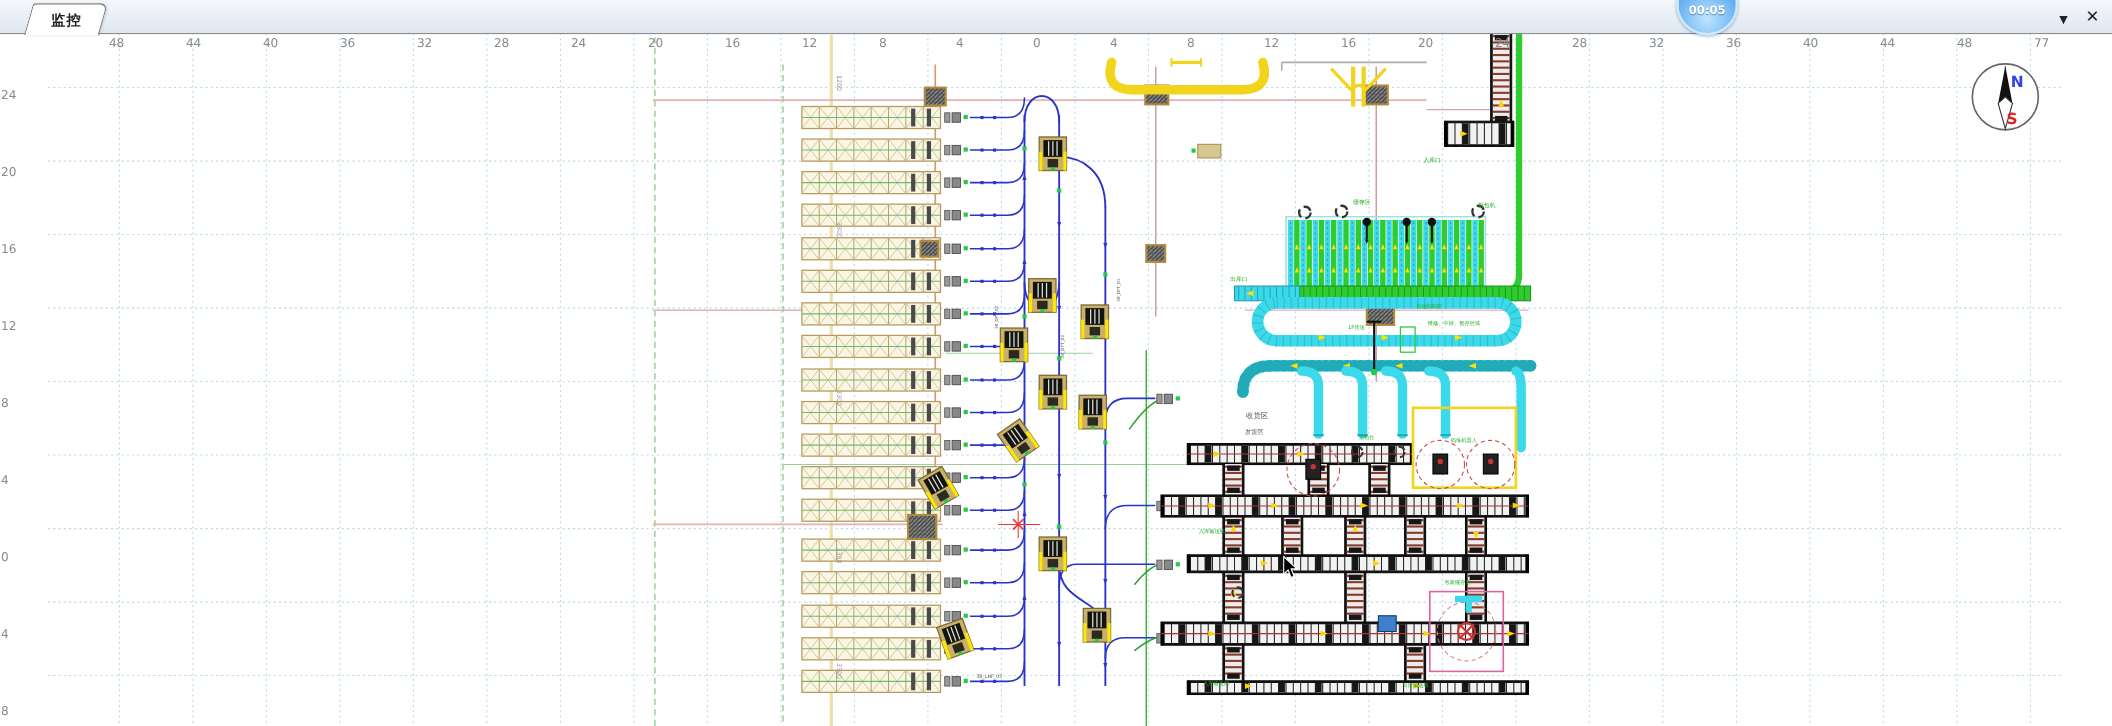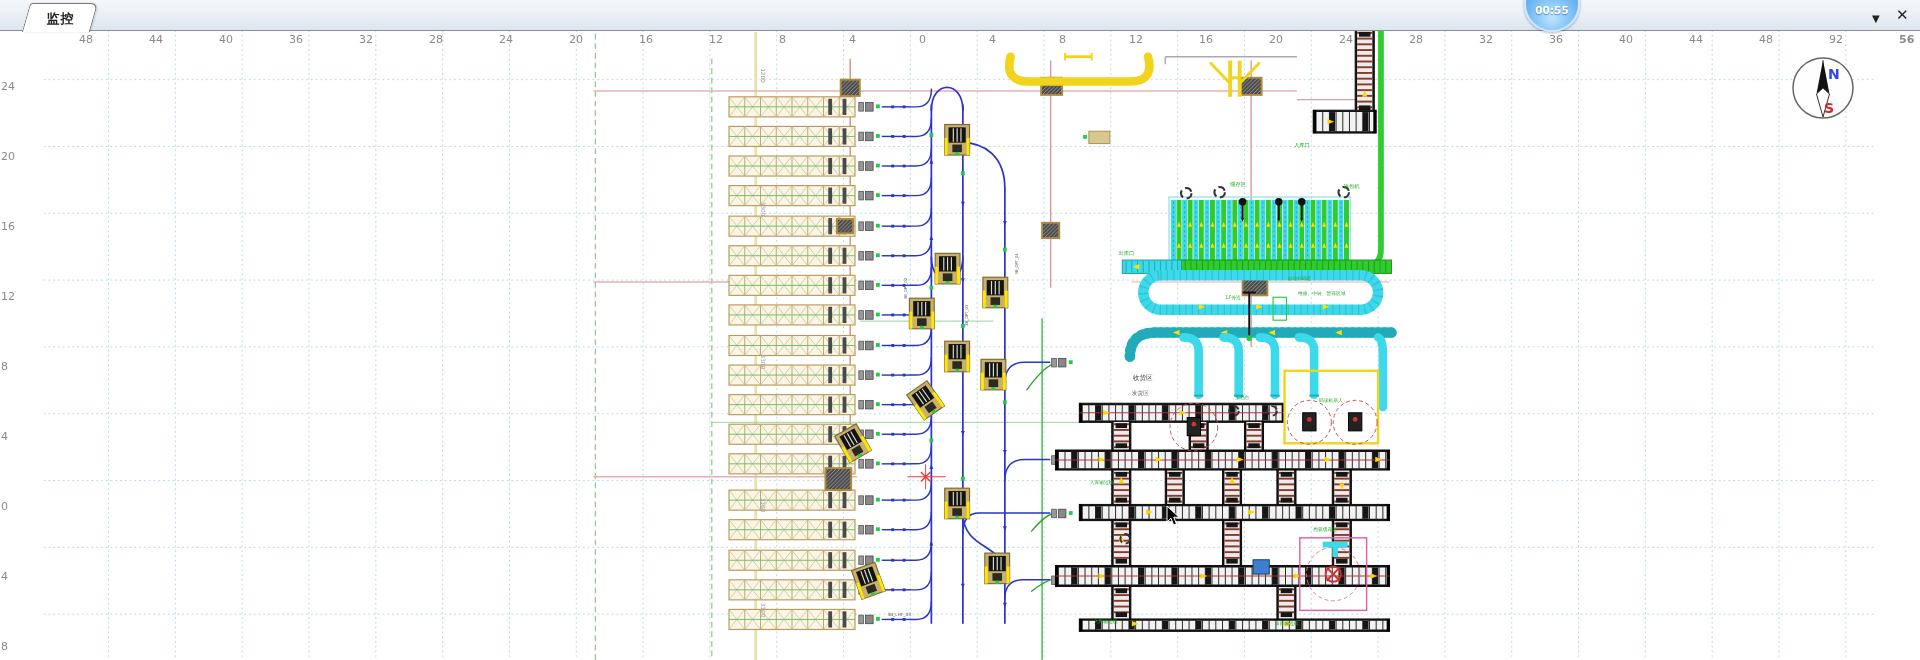--- a/index.html
+++ b/index.html
@@ -14,34 +14,34 @@
   .timer-badge{position:absolute;left:1524px;top:-24px;width:52px;height:52px;border-radius:50%;
     background:radial-gradient(circle at 50% 75%,#bfe6ff 0%,#6cb4f2 55%,#4193dd 100%);
     border:2px solid #cfe7fb;box-shadow:0 1px 3px rgba(0,60,120,.4);z-index:50;}
   .timer-badge span{position:absolute;left:0;right:0;top:26px;text-align:center;
     color:#fff;font-size:10.5px;font-weight:bold;text-shadow:0 1px 1px rgba(0,60,120,.5);}
   .win-btn{position:absolute;top:5px;color:#222;cursor:pointer;z-index:45;line-height:20px;}
   .btn-drop{left:1872px;font-size:10px;top:9px;}
   .btn-close{left:1896px;font-size:15px;font-weight:bold;}
   .canvas{position:absolute;left:0;top:30px;width:1920px;height:630px;background:#fff;}
   #map{position:absolute;left:0;top:0;}
-  .ruler-top span{position:absolute;top:3px;font-size:11px;color:#8a8a8a;z-index:5;}
+  .ruler-top span{position:absolute;top:3px;font-size:11px;color:#8a8a8a;z-index:5;margin-left:20px;}
   .ruler-left span{position:absolute;left:1px;font-size:11px;color:#8a8a8a;z-index:5;}
   .compass{position:absolute;left:1790px;top:25px;width:66px;height:66px;z-index:6;}
   .cursor{position:absolute;left:1166px;top:475px;z-index:60;}
 </style>
 </head>
 <body>
 
 <div class="titlebar">
   <div class="tab">
     <span>监控</span>
   </div>
   <div class="timer-badge">
-    <span>00:55</span>
+    <span>00:05</span>
   </div>
   <span class="win-btn btn-drop">▼</span>
   <span class="win-btn btn-close">✕</span>
 </div>
 
 <div class="canvas">
   <svg id="map" width="1920" height="630" viewBox="0 30 1920 660">
       <defs>
         <pattern id="hatch" width="4" height="4" patternUnits="userSpaceOnUse">
 <rect width="4" height="4" fill="#4a4a4a"></rect>
@@ -1696,21 +1696,21 @@
       <span style="left: 1129px;">12</span>
       <span style="left: 1199px;">16</span>
       <span style="left: 1269px;">20</span>
       <span style="left: 1339px;">24</span>
       <span style="left: 1409px;">28</span>
       <span style="left: 1479px;">32</span>
       <span style="left: 1549px;">36</span>
       <span style="left: 1619px;">40</span>
       <span style="left: 1689px;">44</span>
       <span style="left: 1759px;">48</span>
-      <span style="left: 1829px;">92</span>
+      <span style="left: 1829px;">77</span>
       <span style="left: 1899px; font-weight: bold;">56</span>
     </div>
   <div class="ruler-left" id="rulerLeft">
       <span style="top: 50px;">24</span>
       <span style="top: 120px;">20</span>
       <span style="top: 190px;">16</span>
       <span style="top: 260px;">12</span>
       <span style="top: 330px;">8</span>
       <span style="top: 400px;">4</span>
       <span style="top: 470px;">0</span>

